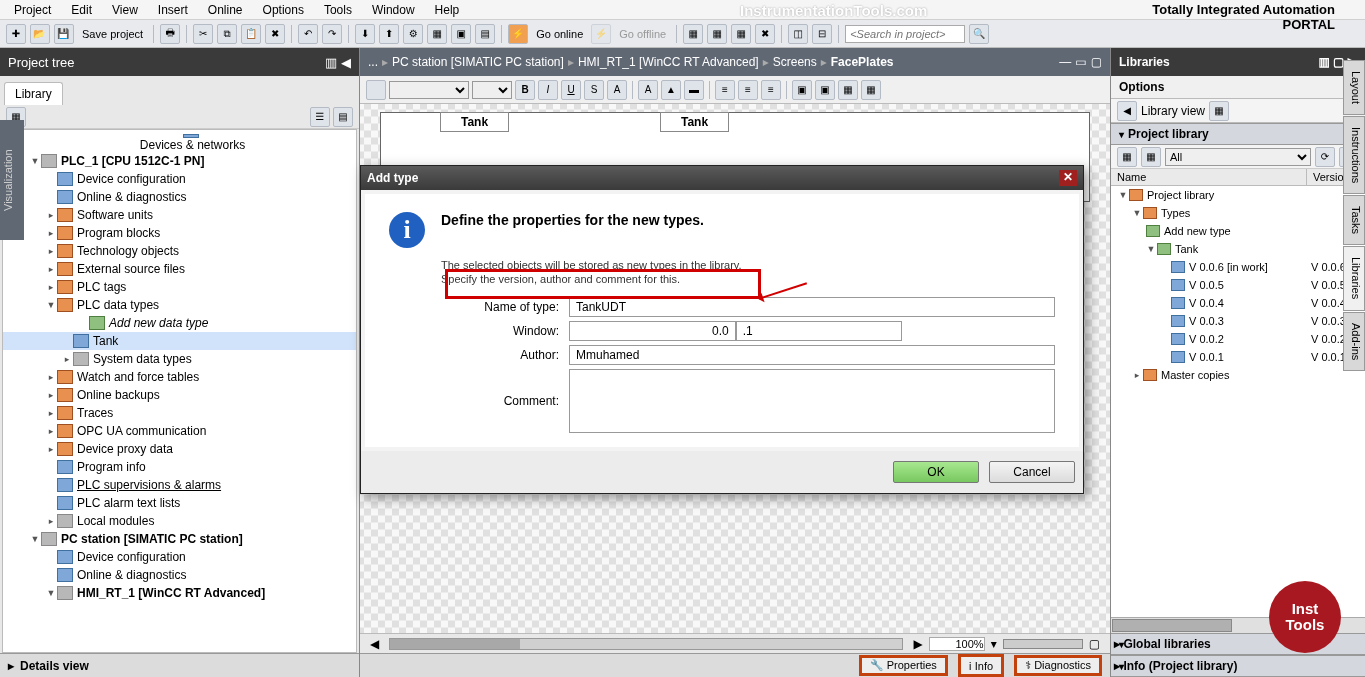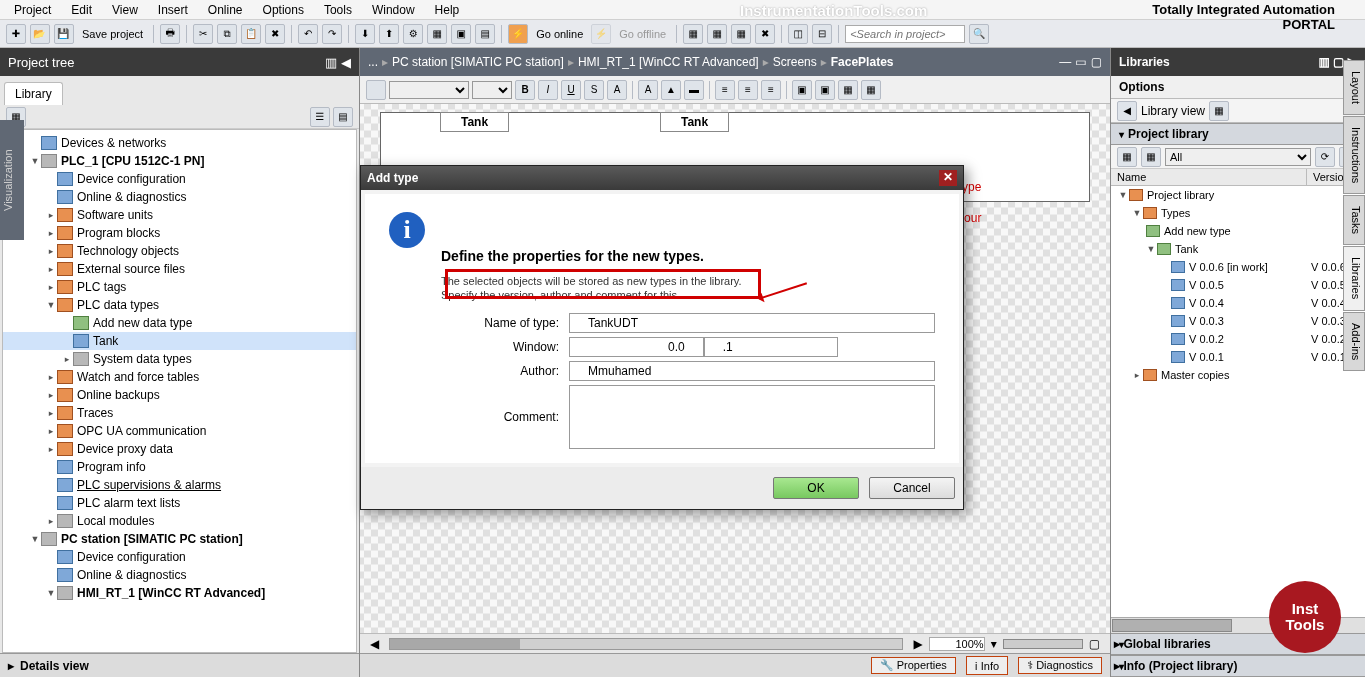--- a/index.html
+++ b/index.html
@@ -33,40 +33,40 @@
 .center { flex: 1; display: flex; flex-direction: column; background: #f8f8f8; }
 .breadcrumb { height: 28px; background: #606874; color: #fff; display: flex; align-items: center; padding: 0 8px; gap: 4px; font-size: 12px; }
 .breadcrumb .sep { color: #aaa; }
 .editor-toolbar { height: 28px; background: #f0f0f0; border-bottom: 1px solid #bbb; display: flex; align-items: center; padding: 0 6px; gap: 3px; }
 .editor-canvas { flex: 1; background: repeating-conic-gradient(#e0e0e0 0% 25%, #f8f8f8 0% 50%) 50% / 14px 14px; position: relative; overflow: hidden; }
 .tank-label { position: absolute; background: #fff; border: 1px solid #888; padding: 2px 20px; font-weight: bold; }
 .annotation { position: absolute; color: #d00000; font-size: 12px; line-height: 1.3; }
 .red-box { position: absolute; border: 3px solid #d00000; }
 .red-arrow { position: absolute; width: 50px; height: 2px; background: #d00000; }
 .red-arrow::before { content: ''; position: absolute; left: -6px; top: -4px; border: 5px solid transparent; border-right-color: #d00000; }
-.dialog { position: absolute; left: 360px; top: 165px; width: 604px; background: #f3f3f3; border: 1px solid #222; box-shadow: 4px 4px 12px rgba(0,0,0,0.4); }
+.dialog { position: absolute; left: 360px; top: 165px; width: 724px; background: #f3f3f3; border: 1px solid #222; box-shadow: 4px 4px 12px rgba(0,0,0,0.4); }
 .dialog-title { height: 24px; background: linear-gradient(#5a5a5a,#3a3a3a); color: #fff; display: flex; align-items: center; justify-content: space-between; padding: 0 6px; font-weight: bold; }
 .dialog-close { width: 18px; height: 16px; background: #a02020; color: #fff; text-align: center; line-height: 14px; cursor: pointer; }
 .dialog-body { padding: 18px 24px 10px 24px; background: #fff; margin: 4px; }
 .dialog-hdr { display: flex; align-items: flex-start; gap: 16px; margin-bottom: 10px; }
 .info-icon { width: 36px; height: 36px; border-radius: 50%; background: #2060c0; color: #fff; font-size: 26px; font-family: Georgia, serif; font-weight: bold; display: flex; align-items: center; justify-content: center; }
-.dialog-hdr h3 { font-size: 14px; margin-top: 36px; }
+.dialog-hdr h3 { font-size: 14px; }
 .dialog-desc { font-size: 11px; color: #333; margin: 6px 0 10px 52px; line-height: 1.3; }
 .form-row { display: flex; align-items: center; margin: 4px 0; }
 .form-row label { width: 180px; text-align: right; padding-right: 10px; font-size: 12px; }
-.form-row input[type=text] { flex: 1; border: 1px solid #999; height: 20px; padding: 0 18px; font-size: 12px; }
+.form-row input[type=text] { flex: 1; border: 1px solid #999; height: 20px; padding: 0 6px; font-size: 12px; }
 .form-row .vmaj { width: 50px; text-align: right; }
 .form-row .vmin { width: 24px; }
 .form-row textarea { flex: 1; height: 64px; border: 1px solid #999; resize: none; }
 .dialog-buttons { display: flex; justify-content: flex-end; gap: 10px; padding: 10px 8px; background: #ececec; }
 .dlg-btn { width: 86px; height: 22px; border: 1px solid #777; border-radius: 2px; font-size: 12px; cursor: pointer; text-align: center; }
 .ok-btn { background: linear-gradient(#a8e890,#78c860); }
 .cancel-btn { background: linear-gradient(#f4f4f4,#dcdcdc); }
 .bottom-tabs { height: 24px; background: #dcdcdc; border-top: 1px solid #999; display: flex; align-items: center; justify-content: flex-end; padding: 0 8px; gap: 10px; }
-.btab { border: 1px solid #c2410c; padding: 1px 8px; background: #eee; font-size: 11px; }
+.btab { border: 3px solid #c2410c; padding: 1px 8px; background: #eee; font-size: 11px; }
 .zoom-bar { height: 20px; background: #e8e8e8; border-top: 1px solid #bbb; display: flex; align-items: center; justify-content: flex-end; padding: 0 10px; gap: 6px; }
 .zoom-bar input { width: 56px; font-size: 11px; text-align: right; border: 1px solid #aaa; }
 .right { width: 255px; background: #e8e8e8; display: flex; flex-direction: column; border-left: 1px solid #888; }
 .rheader { background: #3a3a3a; color: #fff; height: 28px; display: flex; align-items: center; padding: 0 8px; font-weight: bold; }
 .options-hdr { background: #f0f0f0; border-bottom: 1px solid #bbb; padding: 4px 8px; font-weight: bold; }
 .lib-toolbar { height: 24px; display: flex; align-items: center; padding: 0 6px; gap: 4px; border-bottom: 1px solid #bbb; background: #f4f4f4; }
 .section-hdr { background: #d4d8de; border-top: 1px solid #999; border-bottom: 1px solid #999; padding: 3px 8px; font-weight: bold; display: flex; align-items: center; }
 .section-hdr::before { content: '▾'; margin-right: 4px; font-size: 10px; }
 .lib-filter { height: 24px; display: flex; align-items: center; padding: 0 6px; gap: 4px; background: #f4f4f4; border-bottom: 1px solid #ccc; }
 .lib-filter select { flex: 1; border: 1px solid #999; font-size: 11px; height: 18px; }
@@ -151,21 +151,21 @@
     <div style="background:#e8e8e8;padding-top:2px">
       <span class="devices-tab">Library</span>
     </div>
     <div class="tree-toolbar">
       <div class="tbtn">▦</div>
       <div><div class="tbtn" style="display:inline-flex">☰</div>
       <div class="tbtn" style="display:inline-flex">▤</div></div>
     </div>
     <div class="tree-panel">
       <div class="tree" id="tree">
-          <div class="tree-row" style="padding-left: 26px;">
+          <div class="tree-row" style="padding-left: 26px; flex-direction: column;">
             <span class="expander"></span>
             <span class="ticon blue"></span>
             <span>Devices &amp; networks</span>
           </div>
           <div class="tree-row" style="padding-left: 26px;">
             <span class="expander">▼</span>
             <span class="ticon gray"></span>
             <span style="font-weight:bold">PLC_1 [CPU 1512C-1 PN]</span>
           </div>
           <div class="tree-row" style="padding-left: 42px;">
@@ -201,21 +201,21 @@
           <div class="tree-row" style="padding-left: 42px;">
             <span class="expander">▸</span>
             <span class="ticon orange"></span>
             <span>PLC tags</span>
           </div>
           <div class="tree-row" style="padding-left: 42px;">
             <span class="expander">▼</span>
             <span class="ticon orange"></span>
             <span>PLC data types</span>
           </div>
-          <div class="tree-row" style="padding-left: 58px;">
+          <div class="tree-row" style="padding-left: 74px; font-style: italic;">
             <span class="expander"></span>
             <span class="ticon green"></span>
             <span>Add new data type</span>
           </div>
           <div class="tree-row selected" style="padding-left: 58px;">
             <span class="expander"></span>
             <span class="ticon blue"></span>
             <span>Tank</span>
           </div>
           <div class="tree-row" style="padding-left: 58px;">

